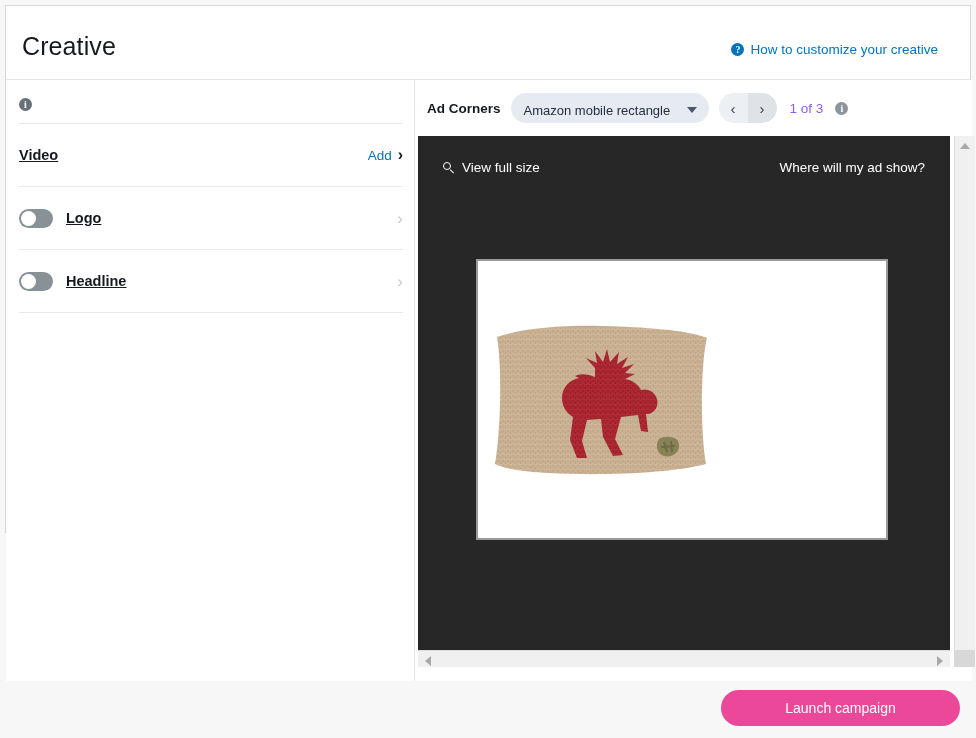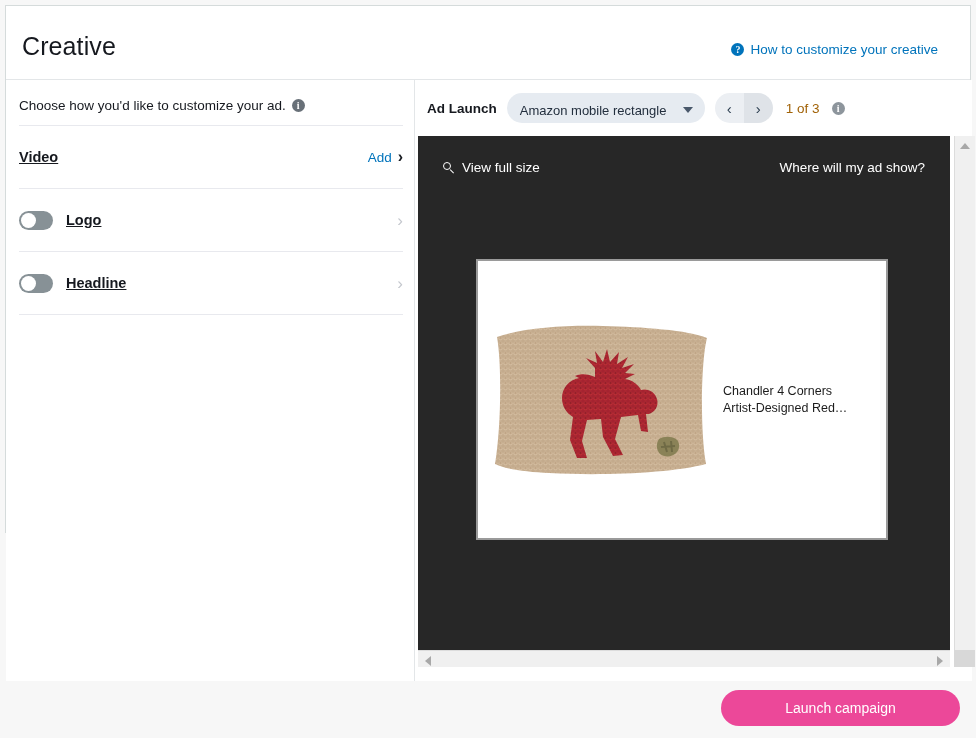--- a/index.html
+++ b/index.html
@@ -215,21 +215,21 @@
     align-items: center;
     justify-content: center;
     font-size: 15px;
     color: #2c3e50;
     cursor: pointer;
   }
   .pg-prev { background: #eceff3; }
   .pg-next { background: #dfe3e8; }
   .page-count {
     font-size: 13.5px;
-    color: #a16207;
+    color: #8b5cf6;
     margin-left: 3px;
   }
   .info-gray {
     width: 13px; height: 13px;
     border-radius: 50%;
     background: #8d959c;
     color: #ffffff;
     font-size: 10px;
     line-height: 13px;
     text-align: center;
@@ -402,21 +402,20 @@
     <div class="help-link">
       <span class="q-icon">?</span>
       <span class="link-text">How to customize your creative</span>
     </div>
   </div>
 
   <div class="card-body">
 
     <div class="left-pane">
       <div class="choose-row">
-        <span class="choose-text">Choose how you'd like to customize your ad.</span>
         <span class="i-icon">i</span>
       </div>
 
       <div class="opt-list">
 
         <div class="opt-row">
           <span class="opt-label">Video</span>
           <div class="opt-right">
             <span class="add-link">Add</span>
             <span class="chev">›</span>
@@ -442,21 +441,21 @@
             <span class="chev muted">›</span>
           </div>
         </div>
 
       </div>
     </div>
 
     <div class="right-pane">
 
       <div class="preview-toolbar">
-        <span class="ad-preview-label">Ad Launch</span>
+        <span class="ad-preview-label">Ad Corners</span>
 
         <div class="select-pill">
           <span class="sel-text">Amazon mobile rectangle</span>
           <span class="caret"></span>
         </div>
 
         <div class="pager">
           <div class="pg-btn pg-prev">‹</div>
           <div class="pg-btn pg-next">›</div>
         </div>
@@ -496,24 +495,20 @@
                 <path d="M92,55 c6,-3 14,-2 20,1 l0,-9 l-9,-10 l11,5 l-2,-12 l8,11 l4,-13 l3,13
                          l9,-10 l-2,12 l11,-7 l-6,11 l12,-4 l-9,9 l10,1 l-10,5
                          c7,1 13,5 16,11 c7,-2 14,2 16,9 c2,7 -2,13 -8,15 l-3,0
                          l2,18 l-7,-1 l-3,-16 l-17,2 l-6,22 l8,16 l-10,1 l-10,-19
                          l-2,-18 l-14,1 l-5,21 l5,17 l-10,0 l-7,-18 l3,-23
                          c-7,-4 -11,-11 -11,-19 c0,-10 7,-18 17,-20 Z" fill="url(#loopsred)"></path>
                 <path d="M176,118 c5,-3 12,-3 17,0 c4,3 4,9 1,13 c-4,5 -12,6 -17,2 c-4,-4 -4,-11 -1,-15 Z" fill="#8a8257"></path>
                 <path d="M181,121 l3,10 M188,120 l1,11 M178,126 l14,-1" stroke="#6f6a45" stroke-width="2" fill="none"></path>
               </svg>
             </div>
-            <div class="ad-text">
-              <div>Chandler 4 Corners</div>
-              <div>Artist-Designed Red…</div>
-            </div>
           </div>
         </div>
 
         <div class="vscroll">
           <span class="arrow-up"></span>
           <span class="arrow-down"></span>
         </div>
 
         <div class="hscroll">
           <span class="arrow-left"></span>

